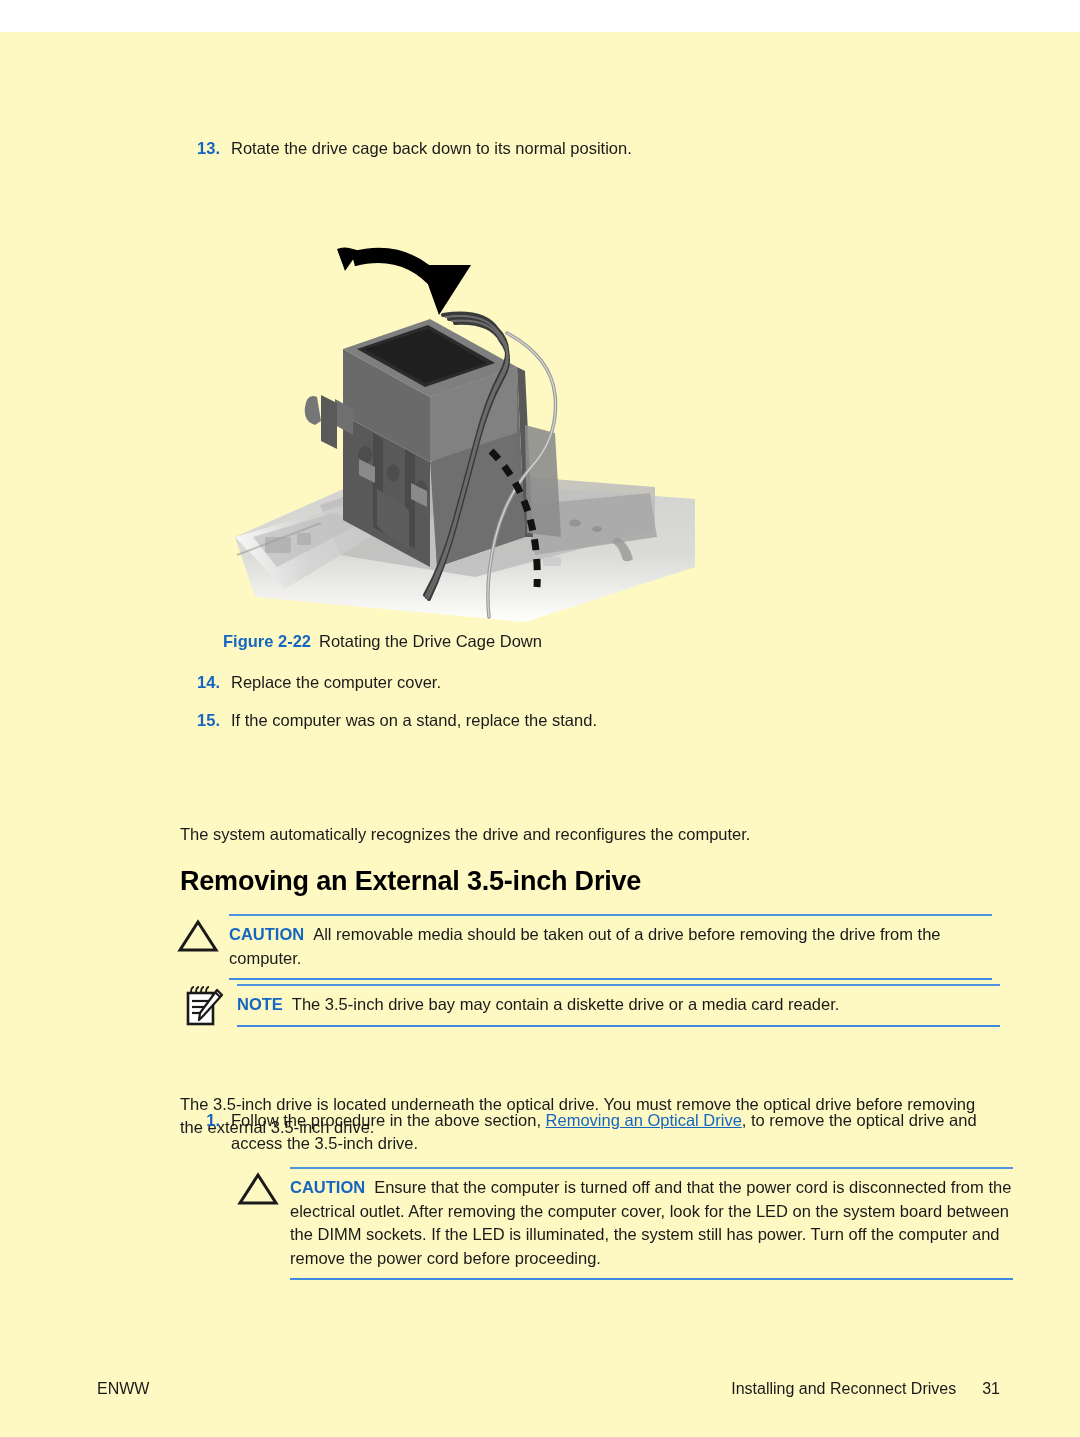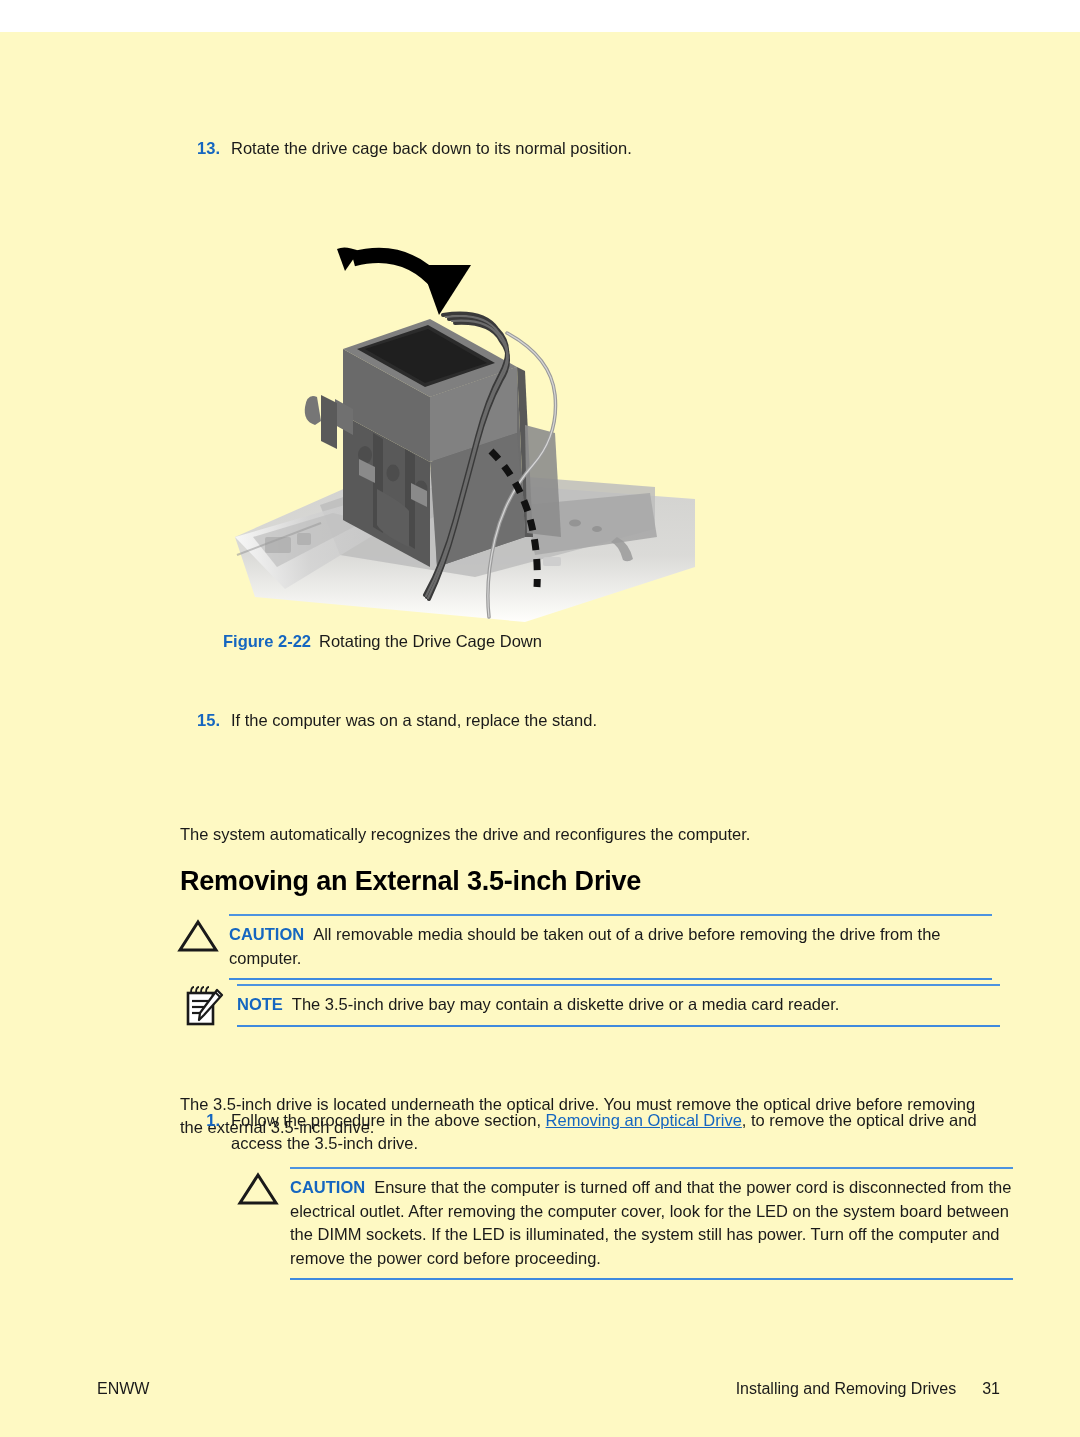--- a/index.html
+++ b/index.html
@@ -234,20 +234,24 @@
         <path d="M112,12 q8,-4 22,2 l-14,20 z" fill="#000000"></path>
         <polygon points="196,28 246,28 214,78" fill="#000000"></polygon>
       </g>
     </svg>
   </div>
 
   <div class="fig-caption" style="left:223px; top:600px;">
     <span class="fignum">Figure 2-22</span><span style="margin-left:8px;">Rotating the Drive Cage Down</span>
   </div>
 
+  <div class="step" style="left:180px; top:639px; width:820px;">
+    <span class="num">14.</span>
+    <span class="txt">Replace the computer cover.</span>
+  </div>
   <div class="step" style="left:180px; top:677px; width:820px;">
     <span class="num">15.</span>
     <span class="txt">If the computer was on a stand, replace the stand.</span>
   </div>
 
   <div class="para" style="left:180px; top:791px; width:820px;">The system automatically recognizes the drive and reconfigures the computer.</div>
 
   <h1 class="section-heading" style="left:180px; top:834px; margin:0;">Removing an External 3.5-inch Drive</h1>
 
   <div class="admon" style="left:229px; top:882px; width:763px;">
@@ -310,16 +314,16 @@
     <div class="rule bottom"></div>
     <div class="icon" style="left:-53px; top:5px;">
       <svg class="tri" viewBox="0 0 42 34">
         <polygon points="21,3 39,31 3,31" fill="none" stroke="#1a1a1a" stroke-width="3" stroke-linejoin="miter"></polygon>
       </svg>
     </div>
   </div>
 
   <div class="footer-left" style="left:97px; top:1348px;">ENWW</div>
   <div class="footer-right" style="left:600px; top:1348px; width:400px;">
-    <span>Installing and Removing Drives</span><span class="pg">31</span>
+    <span>Installing and Reconnect Drives</span><span class="pg">31</span>
   </div>
 
 </div>
 
 </body></html>

